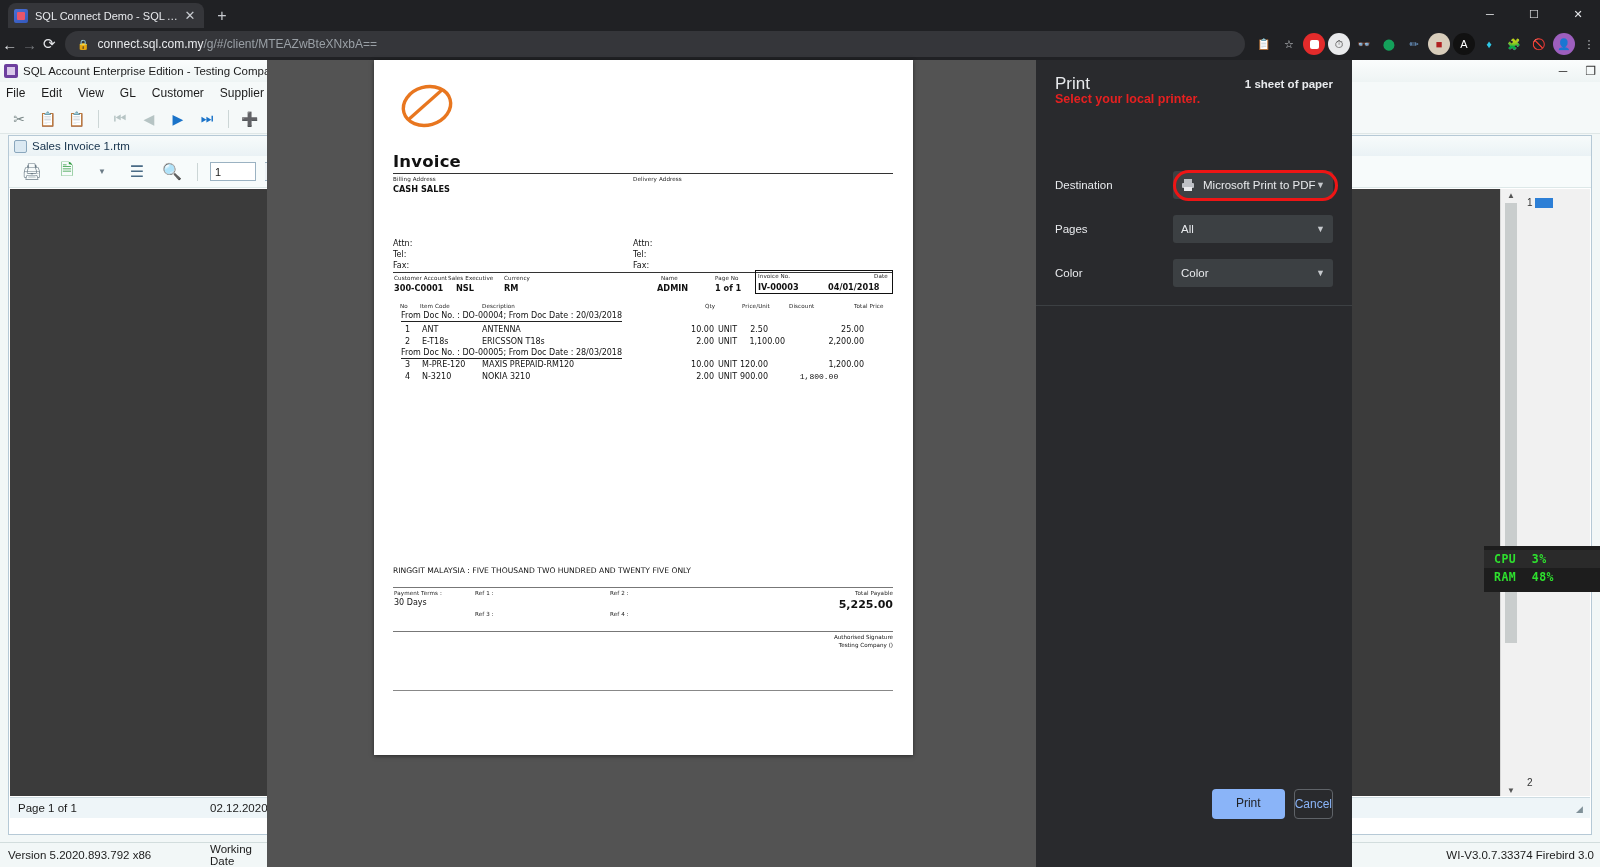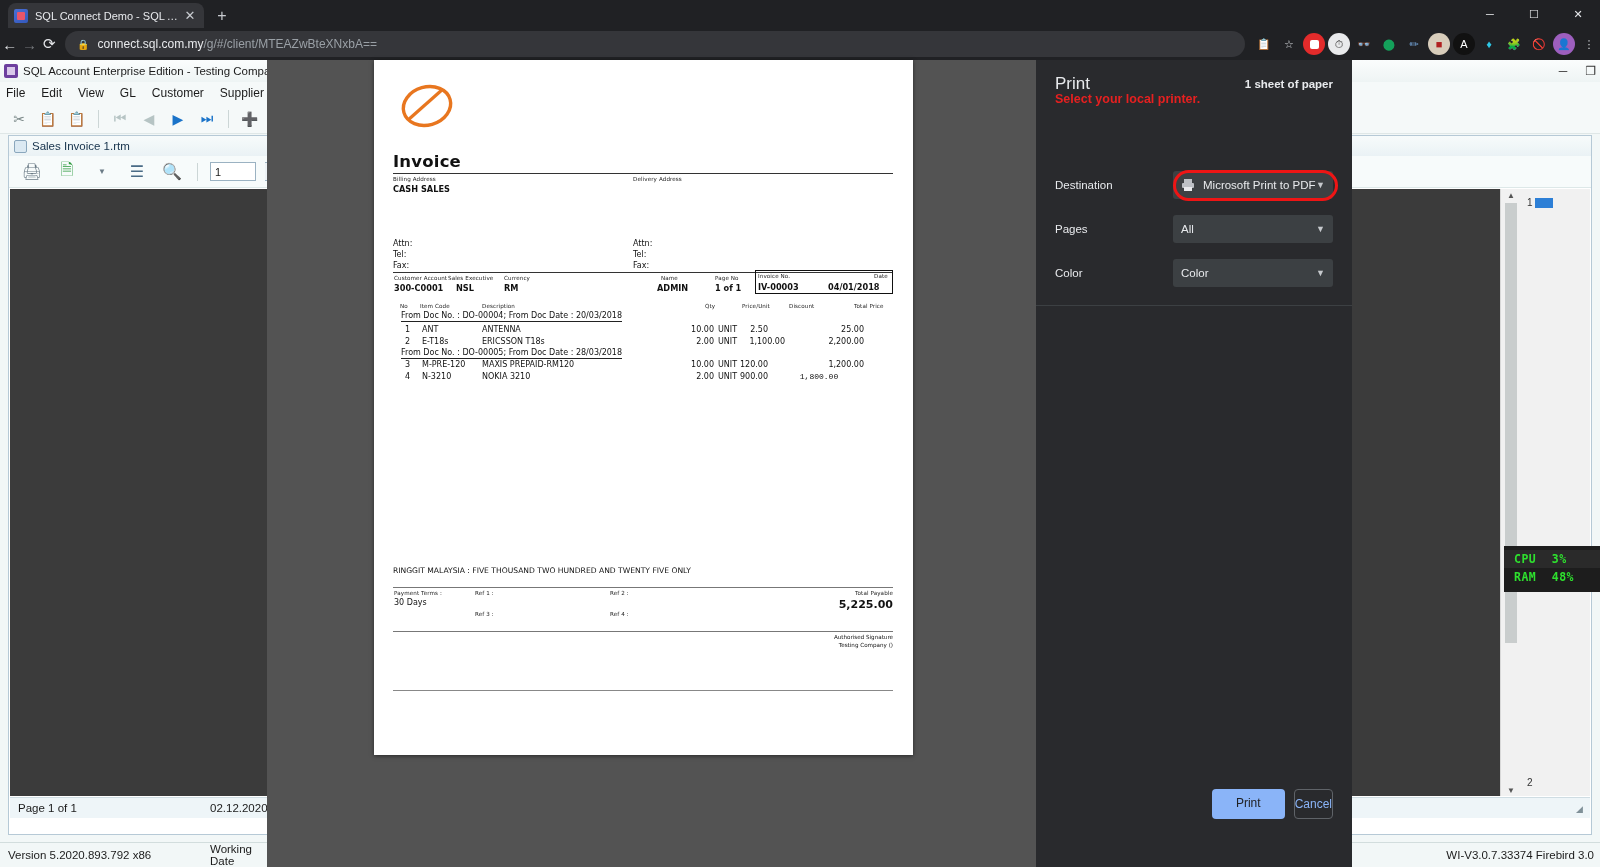--- a/index.html
+++ b/index.html
@@ -179,21 +179,21 @@
   .pp-more .caret { margin-left:auto; font-size:11px; color:#c6c9cd; }
   .pp-buttons { position:absolute; right:19px; bottom:48px; display:flex; gap:9px; }
   .btn-print { background:#8ab4f8; color:#202124; font-size:12px; border-radius:4px;
     padding:7px 24px; }
   .btn-cancel { background:transparent; color:#8ab4f8; font-size:12px; border-radius:4px;
     padding:7px 0; border:1px solid #5f6368; }
   .redring { position:absolute; left:137px; top:110px; width:165px; height:31px;
     border:3px solid #ee1515; border-radius:16px; }
 
   
-  .perf { position:absolute; right:0; top:486px; width:96px; background:#1d1d1d;
+  .perf { position:absolute; right:0; top:486px; width:116px; background:#1d1d1d;
     padding:4px 0 6px 0; font-family:"DejaVu Sans Mono", monospace; }
   .perf div { color:#2ee02e; font-size:11.5px; font-weight:bold; padding:2px 0 2px 10px;
     letter-spacing:.5px; }
   .perf div.hl { background:#2a2a2a; }
 </style>
 </head>
 <body>
 
 <div class="browser">
 

